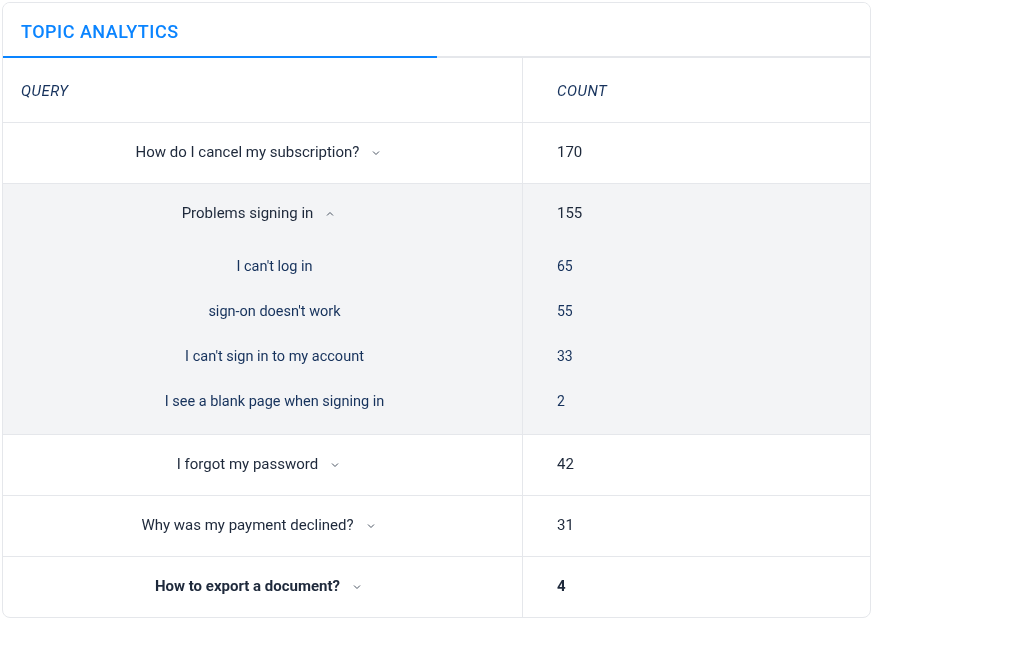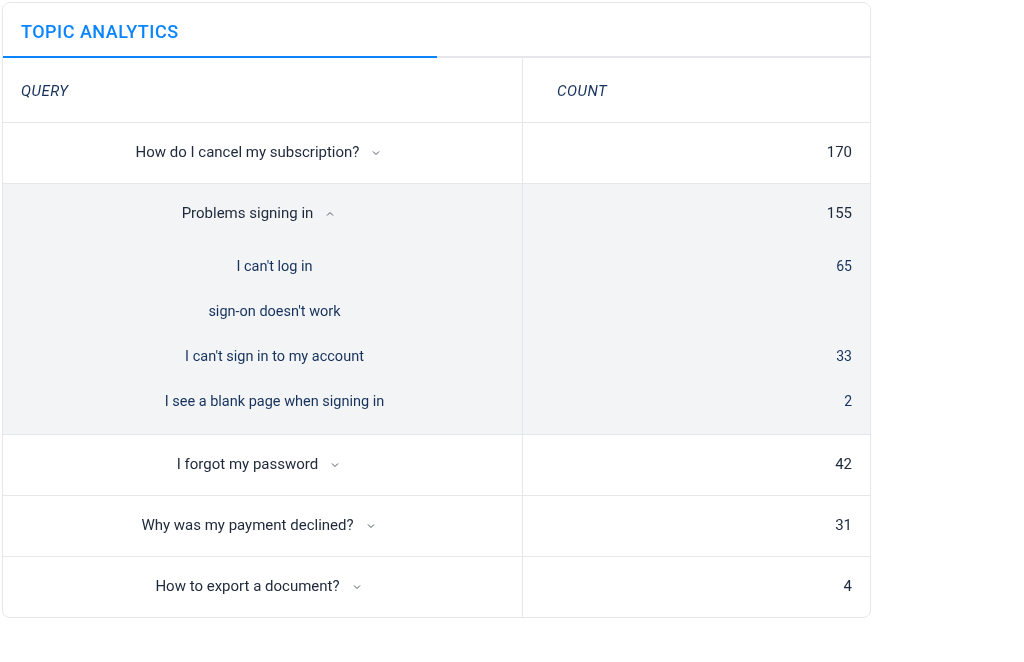--- a/index.html
+++ b/index.html
@@ -59,36 +59,35 @@
       letter-spacing: 0.5px;
       font-style: italic;
     }
     .header-cell.col-count {
       padding-left: 34px;
     }
     .row {
       display: flex;
       border-bottom: 1px solid #e5e7eb;
     }
-    .row:last-child { border-bottom: none; }
+    .row:last-child { border-bottom: none; font-weight: bold; }
     .cell {
       padding: 20px 18px 22px 18px;
       font-size: 15px;
       color: #1e293b;
     }
     .cell.col-query {
       display: flex;
       align-items: flex-start;
       justify-content: center;
       gap: 10px;
     }
     .cell.col-count {
       padding-left: 34px;
       color: #1e293b;
-      text-align: right;
     }
     .chevron {
       flex-shrink: 0;
       width: 14px;
       height: 14px;
       display: inline-flex;
       align-items: center;
       justify-content: center;
       margin-top: 3px;
       margin-right: 6px;
@@ -164,20 +163,21 @@
           </span>
         </div>
         <div class="cell col-count">155</div>
       </div>
       <div class="sub-row">
         <div class="cell col-query">I can't log in</div>
         <div class="cell col-count">65</div>
       </div>
       <div class="sub-row">
         <div class="cell col-query">sign-on doesn't work</div>
+        <div class="cell col-count">55</div>
       </div>
       <div class="sub-row">
         <div class="cell col-query">I can't sign in to my account</div>
         <div class="cell col-count">33</div>
       </div>
       <div class="sub-row">
         <div class="cell col-query">I see a blank page when signing in</div>
         <div class="cell col-count">2</div>
       </div>
     </div>

